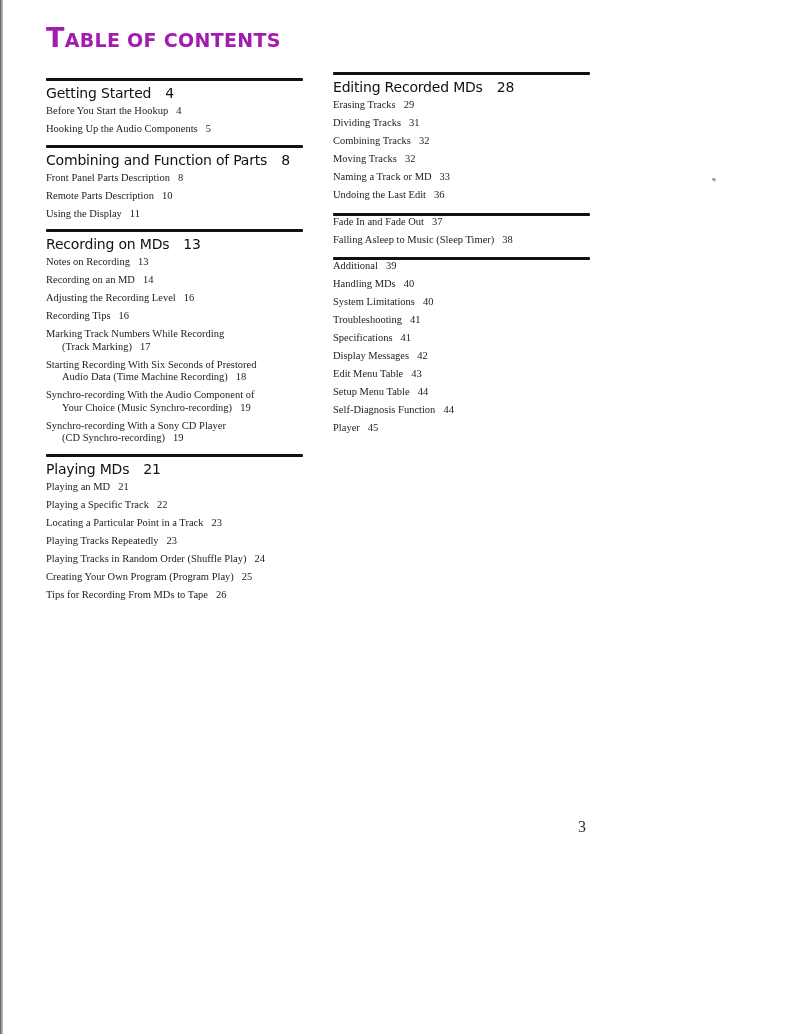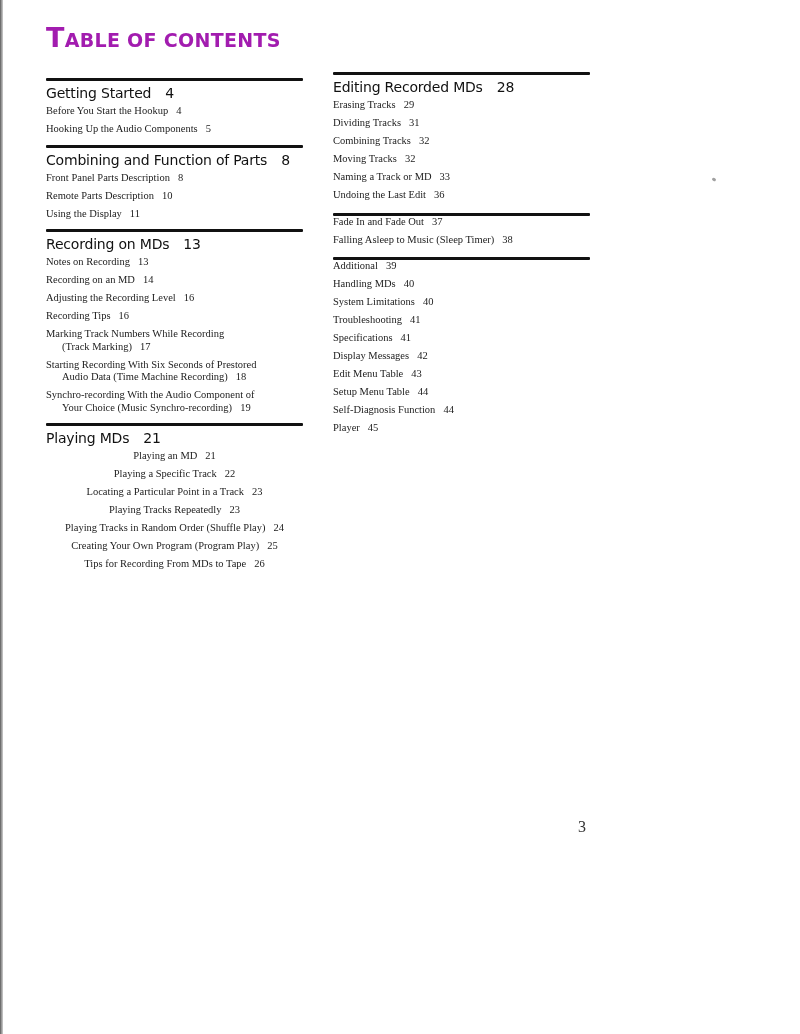--- a/index.html
+++ b/index.html
@@ -139,23 +139,24 @@
         <span class="sec-page">13</span>
       </div>
       <ul class="entries">
         <li class="entry"><span>Notes on Recording</span><span class="pg">13</span></li>
         <li class="entry"><span>Recording on an MD</span><span class="pg">14</span></li>
         <li class="entry"><span>Adjusting the Recording Level</span><span class="pg">16</span></li>
         <li class="entry"><span>Recording Tips</span><span class="pg">16</span></li>
         <li class="entry"><span>Marking Track Numbers While Recording</span><span class="cont"><span>(Track Marking)</span><span class="pg">17</span></span></li>
         <li class="entry"><span>Starting Recording With Six Seconds of Prestored</span><span class="cont"><span>Audio Data (Time Machine Recording)</span><span class="pg">18</span></span></li>
         <li class="entry"><span>Synchro-recording With the Audio Component of</span><span class="cont"><span>Your Choice (Music Synchro-recording)</span><span class="pg">19</span></span></li>
-      </ul>
-    </div>
-    <div class="section" style="margin-top: 9px; text-align: center;">
+        <li class="entry"><span>Synchro-recording With a Sony CD Player</span><span class="cont"><span>(CD Synchro-recording)</span><span class="pg">19</span></span></li>
+      </ul>
+    </div>
+    <div class="section" style="margin-top: 9px;">
       <div class="rule"></div>
       <div class="section-title">
         <span>Playing MDs</span>
         <span class="sec-page">21</span>
       </div>
       <ul class="entries">
         <li class="entry"><span>Playing an MD</span><span class="pg">21</span></li>
         <li class="entry"><span>Playing a Specific Track</span><span class="pg">22</span></li>
         <li class="entry"><span>Locating a Particular Point in a Track</span><span class="pg">23</span></li>
         <li class="entry"><span>Playing Tracks Repeatedly</span><span class="pg">23</span></li>

